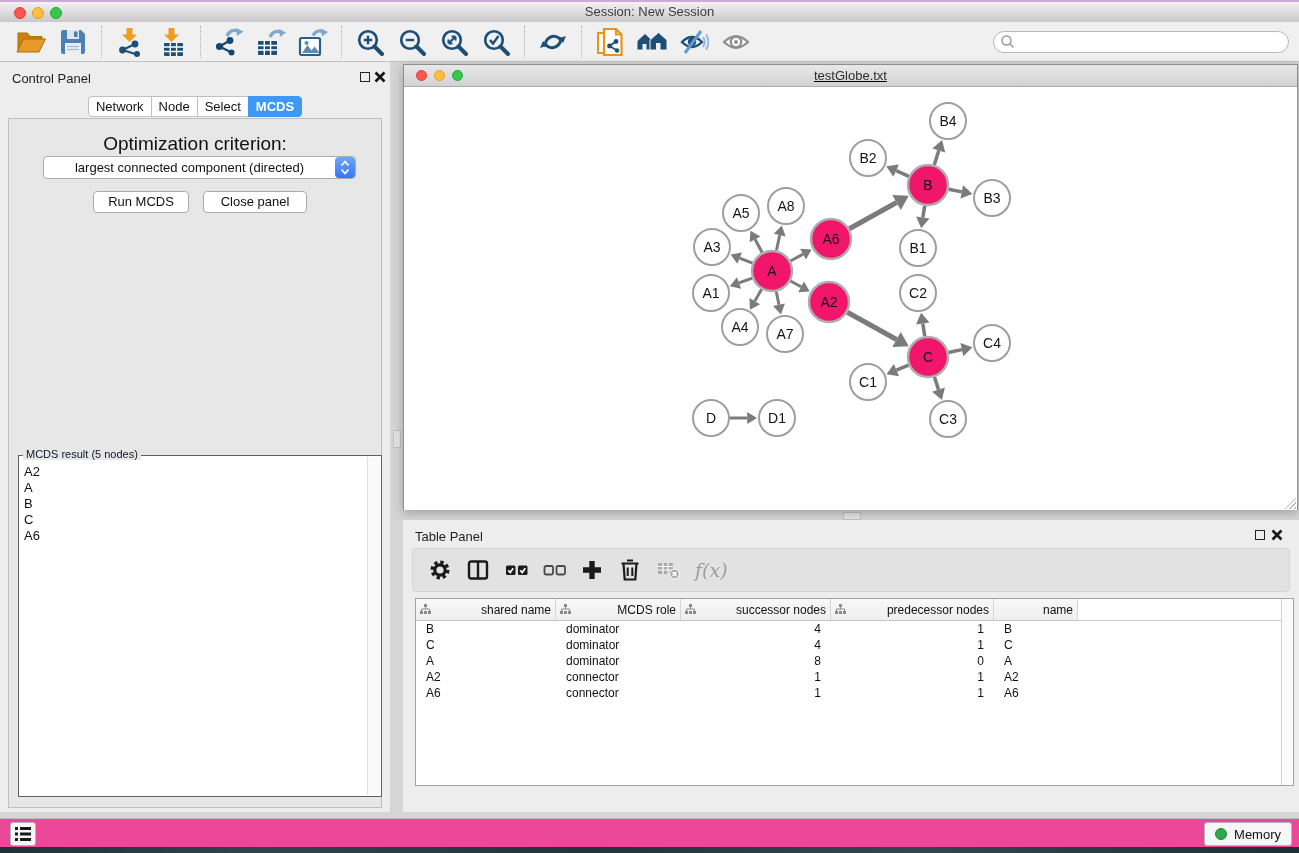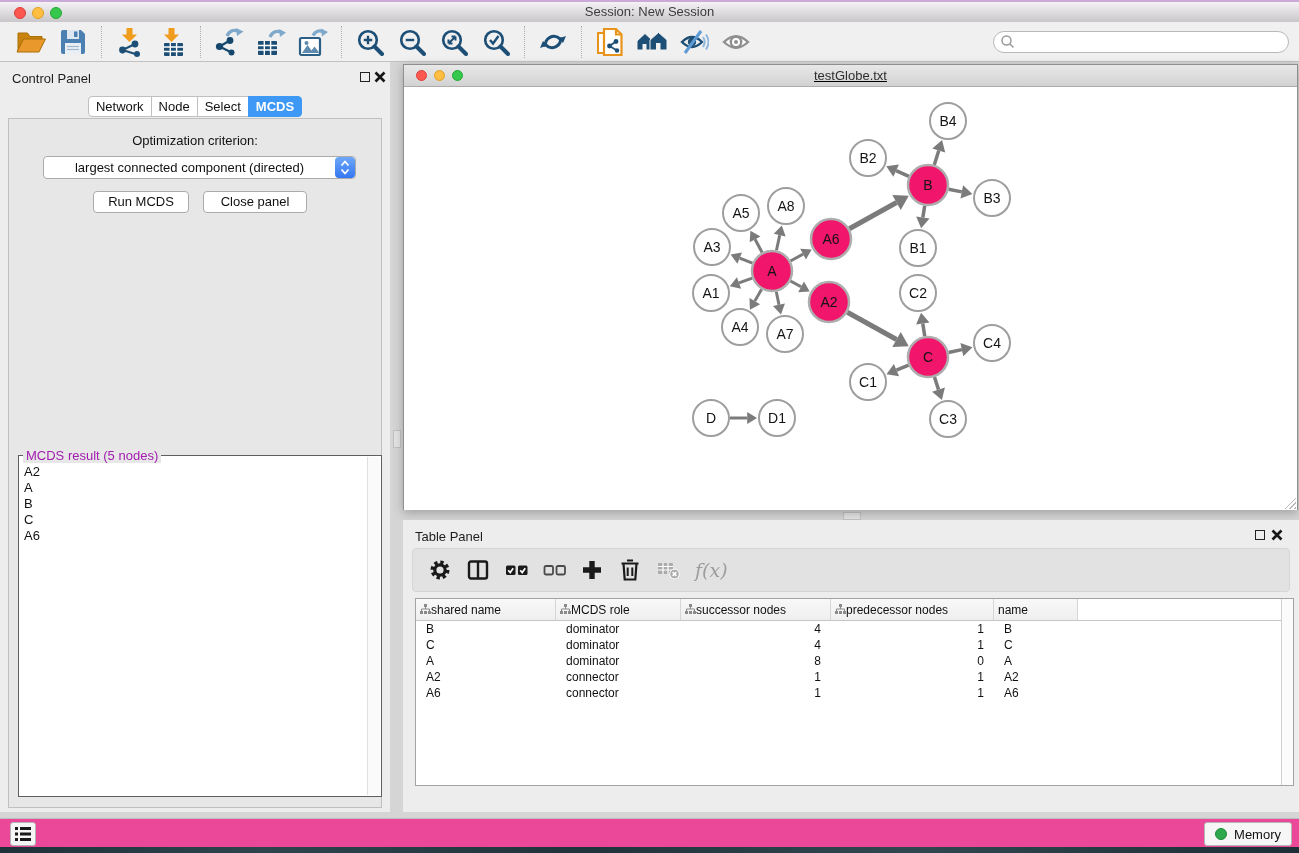--- a/index.html
+++ b/index.html
@@ -32,33 +32,33 @@
   .ph-float { position:absolute; top:10px; width:10px; height:10px; border:1.5px solid #222; cursor:pointer; }
   .ph-close { position:absolute; top:9px; width:12px; height:12px; cursor:pointer; }
   .seg-row { position:absolute; left:0; right:0; display:flex; justify-content:center; }
   .seg-tab { height:21px; line-height:19px; padding:0 7px; font-size:13px; color:#111; background:#fff;
     border:1px solid #C0C0C0; margin-left:-1px; cursor:pointer; }
   .seg-tab:first-child { border-radius:4px 0 0 4px; margin-left:0; }
   .seg-tab:last-child { border-radius:0 4px 4px 0;font-weight:bold; }
   .seg-tab.active { background:#3D99F5; border-color:#3D99F5; color:#fff; }
   .cp-inner { position:absolute; left:8px; top:56px; width:374px; height:690px; background:#E7E7E7;
     border:1px solid #C0C0C0; }
-  .opt-label { position:absolute; top:14px; left:0; right:0; text-align:center; font-size:13px; color:#111; }
+  .opt-label { position:absolute; top:14px; left:0; right:0; text-align:center; font-size:19px; color:#111; }
   .dropdown { position:absolute; left:34px; top:37px; width:313px; height:23px; background:#fff;
     border:1px solid #ABABAB; border-radius:4px; display:flex; align-items:center; cursor:pointer; }
   .dropdown .dd-text { flex:1; text-align:center; font-size:13px; color:#111; }
   .dd-stepper { width:20px; height:21px; border-radius:4px; margin-right:0px;
     background:linear-gradient(#6EA7F9,#3476F2); display:flex; flex-direction:column;
     align-items:center; justify-content:center; gap:1px; }
   .cp-btn { position:absolute; top:72px; height:22px; background:#fff; border:1px solid #ABABAB;
     border-radius:4px; font-size:13px; color:#111; text-align:center; line-height:20px; cursor:pointer; }
   .mcds-box { position:absolute; left:9px; top:336px; width:364px; height:342px; border:1px solid #5F5F5F;
     background:#fff; }
   .mcds-legend { position:absolute; top:-8px; left:4px; background:#E7E7E7; padding:0 3px;
-    font-size:13px; color:#a21caf; }
+    font-size:11px; color:#0f172a; }
   .mcds-list { position:absolute; left:1px; top:8px; right:15px; bottom:1px; overflow:hidden; }
   .mcds-item { font-size:13px; line-height:16px; padding-left:4px; color:#111; cursor:default; }
   .mcds-scroll { position:absolute; top:1px; right:1px; bottom:1px; width:13px; background:#FAFAFA;
     border-left:1px solid #E0E0E0; }
 
   
   .divider-handle-v { position:absolute; left:393px; top:430px; width:8px; height:18px;
     background:#E3E3E3; border:1px solid #C2C2C2; }
   .divider-handle-h { position:absolute; left:843px; top:512px; width:18px; height:8px;
     background:#E3E3E3; border:1px solid #C2C2C2; }
@@ -81,21 +81,21 @@
   .table-panel { position:absolute; left:403px; top:520px; width:896px; height:292px; background:#EDEDED; }
   .tp-toolbar { position:absolute; left:9px; top:28px; width:878px; height:44px; background:#E2E2E2;
     border:1px solid #D5D5D5; border-radius:4px; display:flex; align-items:center; padding-left:16px; gap:8px; }
   .tp-btn { width:30px; height:30px; display:flex; align-items:center; justify-content:flex-start; cursor:pointer; }
   .fx { font-family:"DejaVu Serif", serif; font-style:italic; font-size:19px; color:#9C9C9C; }
   .node-table { position:absolute; left:12px; top:78px; width:879px; height:188px; background:#fff;
     border:1px solid #A3A3A3; overflow:hidden; }
   .nt-header { display:flex; height:22px; border-bottom:1px solid #C6C6C6; }
   .nt-th { display:flex; align-items:center; background:linear-gradient(#F8F8F8,#EFEFEF);
     border-right:1px solid #D6D6D6; font-size:12px; color:#111; padding:0 4px; cursor:pointer; }
-  .nt-th .th-label { flex:1; text-align:left; }
+  .nt-th .th-label { flex:1; text-align:right; }
   .nt-row { display:flex; height:16px; cursor:pointer; }
   .nt-td { font-size:12px; line-height:16px; color:#111; padding:0 10px; white-space:nowrap; }
   .nt-scroll { position:absolute; top:0; right:0; bottom:0; width:12px; background:#FBFBFB;
     border-left:1px solid #D0D0D0; }
   .tp-tabs { position:absolute; left:0; right:0; top:268px; display:flex; justify-content:center; }
 
   
   .statusbar { position:absolute; left:0; top:818px; right:0; height:29px; background:#ec4899;
     border-top:1px solid #BDBDBD; }
   .list-btn { position:absolute; left:10px; top:3px; width:26px; height:24px; background:#F6F6F6;

